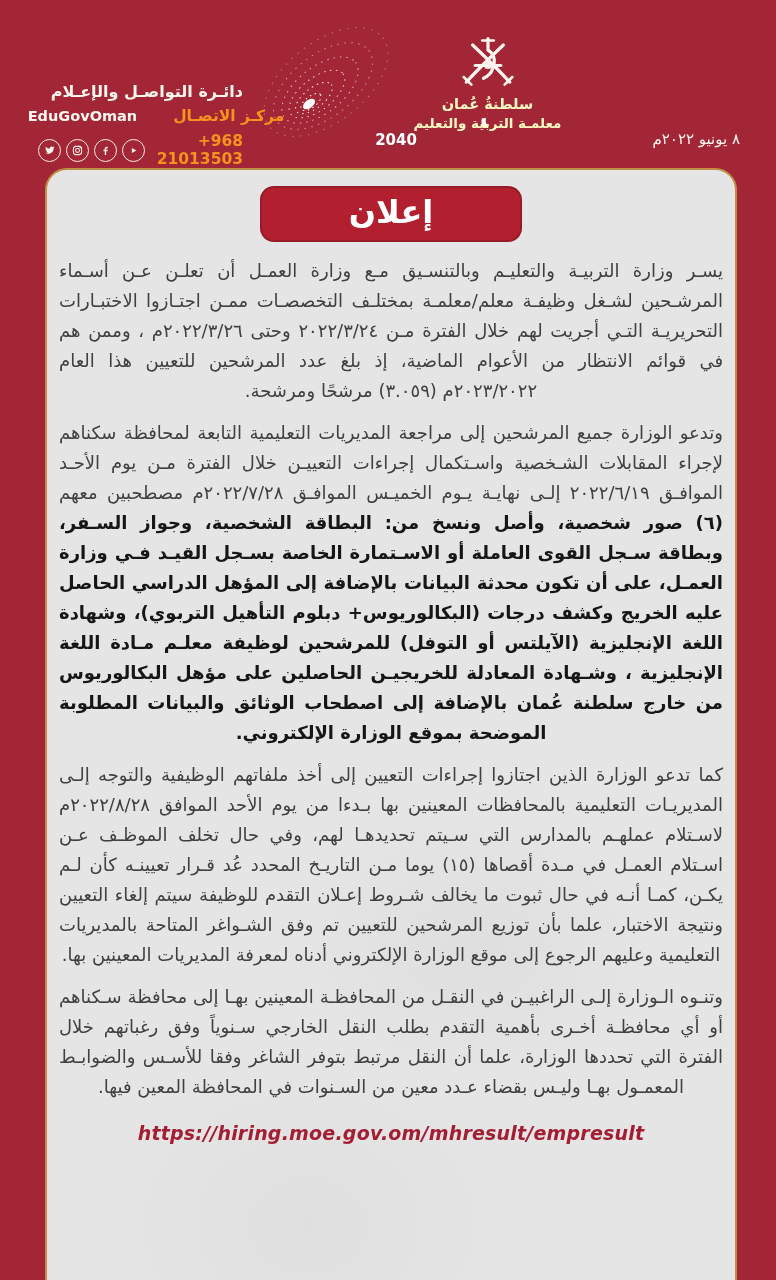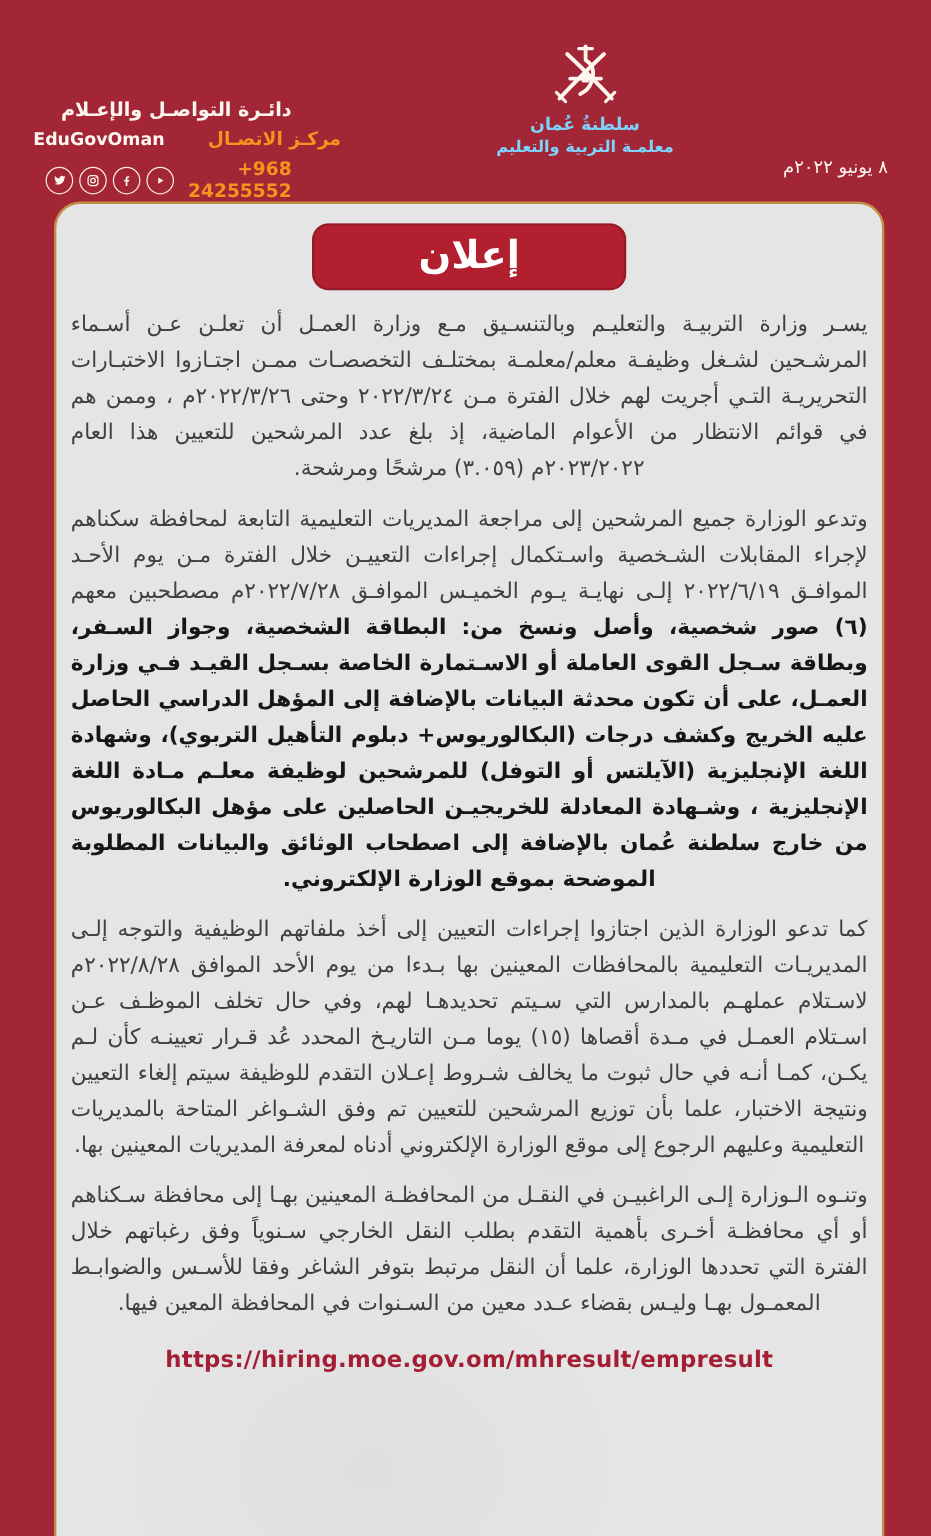--- a/index.html
+++ b/index.html
@@ -15,21 +15,21 @@
   .hdr-center-label{color:#f6921e;font-weight:bold;font-size:15.5px;margin-left:28px;}
   .hdr-account{color:#fdf6ee;font-weight:bold;font-size:14.5px;direction:ltr;margin-left:31px;}
   .hdr-line3{display:flex;justify-content:center;align-items:center;gap:9px;margin-top:7px;direction:rtl;}
   .hdr-phone{color:#f6921e;font-weight:bold;font-size:15.5px;direction:ltr;unicode-bidi:isolate;}
   .socials{display:flex;gap:5px;direction:ltr;}
   .soc{width:21px;height:21px;border-radius:50%;border:1.6px solid #f8ede0;display:flex;align-items:center;justify-content:center;}
   .soc svg{width:11px;height:11px;display:block;}
   
   .vision{position:absolute;left:248px;top:24px;width:240px;height:138px;}
   
-  .ministry{position:absolute;left:405px;top:30px;width:165px;text-align:center;color:#7dd3fc;}
+  .ministry{position:absolute;left:405px;top:30px;width:165px;text-align:center;color:#fef9c3;}
   .ministry svg{width:64px;height:62px;display:block;margin:0 auto;}
   .min-country{font-size:14.5px;font-weight:bold;margin-top:4px;letter-spacing:.5px;}
   .min-name{font-size:13.5px;font-weight:bold;margin-top:3px;letter-spacing:.3px;white-space:nowrap;}
   .hdr-date{position:absolute;right:36px;top:130px;color:#fdf6ee;font-size:15px;white-space:nowrap;}
   
   .card{
     position:absolute;left:45px;top:168px;width:692px;height:1260px;
     background:#e5e5e5;border:2px solid #c08e45;border-radius:22px;
     box-sizing:border-box;overflow:hidden;
   }
@@ -52,35 +52,35 @@
     font-size:18px;line-height:30px;color:#404040;
     text-align:justify;
   }
   .content p{margin:0 0 12px;text-align:justify;text-align-last:center;}
   .content .bold{font-weight:bold;color:#161616;}
   .url-line{
     text-align:center;margin-top:16px;
     font-weight:bold;font-size:19px;color:#a31d33;
     direction:ltr;letter-spacing:.2px;
   }
-  .url-line a{color:#a31d33;text-decoration:none;}
+  .url-line a{color:#a31d33;text-decoration:none;font-style:italic;}
 </style>
 </head>
 <body>
 
 <div class="poster">
 
   <div class="hdr-left">
     <div class="hdr-dept">دائـرة التواصـل والإعـلام</div>
     <div class="hdr-line2">
       <span class="hdr-center-label">مركـز الاتصـال</span>
       <span class="hdr-account">EduGovOman</span>
     </div>
     <div class="hdr-line3">
-      <span class="hdr-phone">+968 24255552</span>
+      <span class="hdr-phone">+968 21013503</span>
       <span class="socials">
         <span class="soc">
           <svg viewBox="0 0 24 24" fill="#fdf6ee">
               <path d="M23 5c-.8.4-1.6.6-2.5.7.9-.5 1.6-1.4 1.9-2.4-.9.5-1.8.9-2.8 1.1C18.8 3.5 17.7 3 16.5 3c-2.3 0-4.1 1.9-4.1 4.1 0 .3 0 .6.1.9-3.4-.2-6.5-1.8-8.5-4.3-.4.6-.6 1.4-.6 2.1 0 1.4.7 2.7 1.8 3.4-.7 0-1.3-.2-1.9-.5v.1c0 2 1.4 3.7 3.3 4-.3.1-.7.1-1.1.1-.3 0-.5 0-.8-.1.5 1.6 2 2.8 3.9 2.9-1.4 1.1-3.2 1.8-5.1 1.8H3c1.8 1.2 4 1.8 6.3 1.8 7.5 0 11.7-6.3 11.7-11.7v-.5c.8-.6 1.5-1.3 2-2.2z"></path>
             </svg>
         </span>
         <span class="soc">
           <svg viewBox="0 0 24 24" fill="none" stroke="#fdf6ee" stroke-width="2.2">
               <rect x="3" y="3" width="18" height="18" rx="5.5"></rect>
               <circle cx="12" cy="12" r="4.2"></circle>
@@ -94,20 +94,35 @@
         </span>
         <span class="soc">
           <svg viewBox="0 0 24 24" fill="#fdf6ee">
               <polygon points="8.5,6.5 18,12 8.5,17.5"></polygon>
             </svg>
         </span>
       </span>
     </div>
   </div>
 
+  <div class="vision">
+    <svg viewBox="0 0 240 138" width="240" height="138">
+      <g fill="none" stroke="#ffffff">
+        <ellipse cx="78" cy="58" rx="72" ry="40" stroke-dasharray="1.5 6.5" opacity=".35" transform="rotate(-38 78 58)"></ellipse>
+        <ellipse cx="75" cy="62" rx="58" ry="31" stroke-dasharray="1.5 5.5" opacity=".5" transform="rotate(-38 75 62)"></ellipse>
+        <ellipse cx="72" cy="66" rx="45" ry="23" stroke-dasharray="1.5 5" opacity=".65" transform="rotate(-38 72 66)"></ellipse>
+        <ellipse cx="69" cy="70" rx="33" ry="16" stroke-dasharray="1.5 4.5" opacity=".8" transform="rotate(-38 69 70)"></ellipse>
+        <ellipse cx="66" cy="74" rx="22" ry="10" stroke-dasharray="1.5 4" opacity=".9" transform="rotate(-38 66 74)"></ellipse>
+        <ellipse cx="63" cy="78" rx="12" ry="5.5" stroke-dasharray="1.5 3.5" transform="rotate(-38 63 78)"></ellipse>
+      </g>
+      <ellipse cx="61" cy="80" rx="7" ry="4" fill="#ffffff" transform="rotate(-38 61 80)"></ellipse>
+      <text x="232" y="100" text-anchor="end" fill="#ffffff" font-family="DejaVu Sans, sans-serif" font-size="24" font-weight="bold">رؤية عُـمـان</text>
+      <text x="148" y="121" text-anchor="middle" fill="#ffffff" font-family="DejaVu Sans, sans-serif" font-size="15" font-weight="bold">2040</text>
+    </svg>
+  </div>
 
   <div class="ministry">
     <svg viewBox="0 0 100 90">
       <g stroke="#fdf6ee" fill="none" stroke-linecap="round">
         <path d="M16 78 Q42 50 74 20" stroke-width="5"></path>
         <path d="M84 78 Q58 50 26 20" stroke-width="5"></path>
         <path d="M12 70 L24 82 M88 70 L76 82" stroke-width="4"></path>
         <path d="M50 10 V26" stroke-width="5"></path>
         <path d="M41 13 H59" stroke-width="4"></path>
         <path d="M50 28 q15 9 7 30 q-3 9 -14 14" stroke-width="5"></path>

